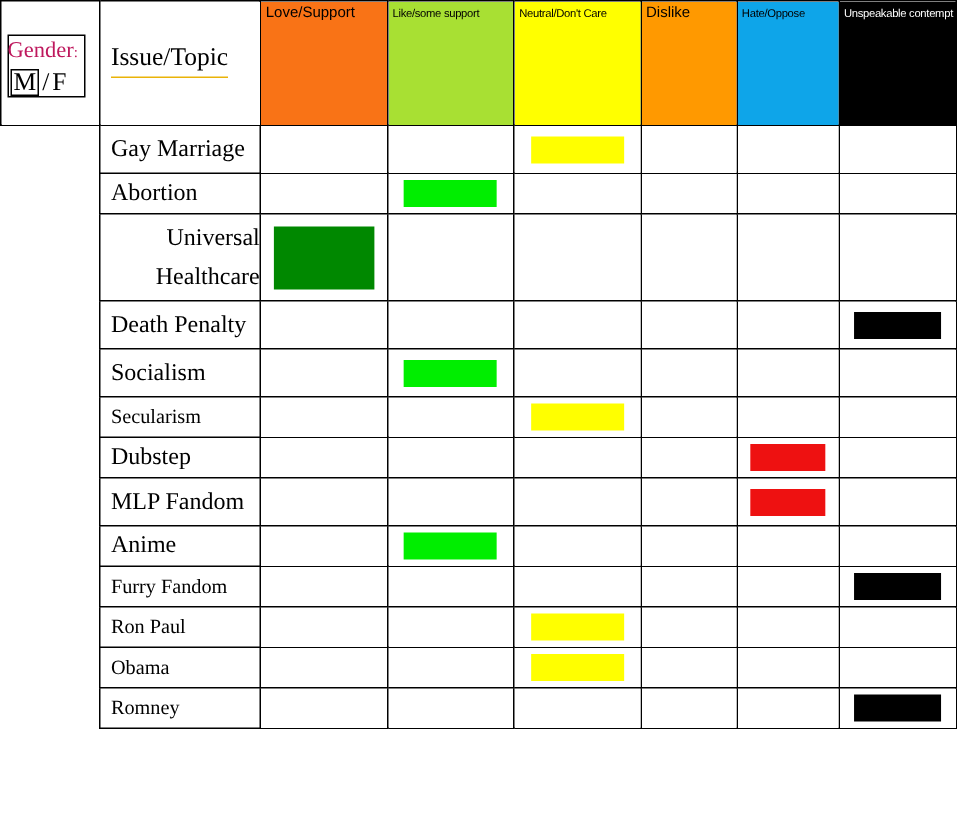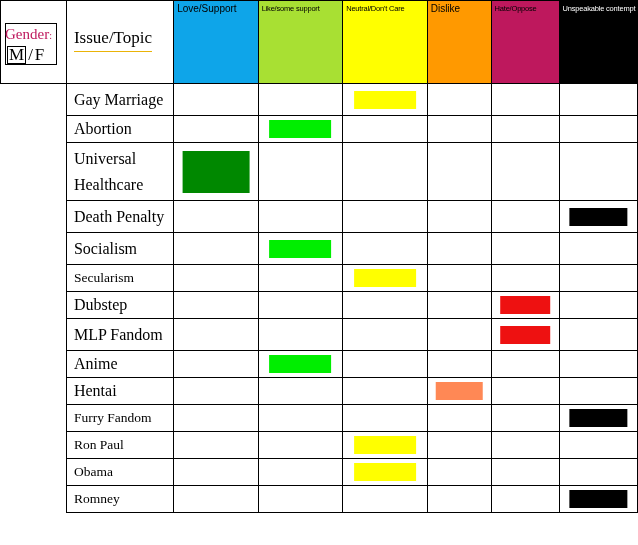--- a/index.html
+++ b/index.html
@@ -113,21 +113,21 @@
     font-family: "Liberation Serif", serif;
     font-size: 17px;
     color: #000000;
     border-bottom: 1px solid #eab308;
     padding-bottom: 3px;
   }
 
   
   tr.row-normal td { height: 26px; }
   tr.row-tall td { height: 31px; }
-  tr.row-xtall td { height: 57px; }
+  tr.row-xtall td { height: 57px; text-align: right; }
 
   .issue-name {
     padding-left: 7px;
     font-family: "Liberation Serif", serif;
     font-size: 16px;
     color: #000000;
     line-height: 20px;
   }
   .issue-name.two-line { line-height: 26px; }
   .issue-name.sz-sm { font-size: 13.5px; }
@@ -166,33 +166,33 @@
         <td class="gender-cell">
           <div class="gender-box"></div>
           <div class="gender-title"><span>Gender</span><span class="sub">:</span></div>
           <div class="gender-mf">
             <span class="m">M</span><span class="sep">/</span><span>F</span>
           </div>
         </td>
         <td class="issue-head">
           <div class="issue-head-text">Issue/Topic</div>
         </td>
-        <td class="hdr-cell" style="background: #0ea5e9; text-decoration: underline;">
+        <td class="hdr-cell" style="background: #f97316; text-decoration: underline;">
           <div class="hdr-label">Love/Support</div>
         </td>
         <td class="hdr-cell" style="background: rgb(168, 224, 51);">
           <div class="hdr-label small">Like/some support</div>
         </td>
         <td class="hdr-cell" style="background: rgb(255, 255, 0);">
           <div class="hdr-label small">Neutral/Don't Care</div>
         </td>
         <td class="hdr-cell" style="background: rgb(255, 153, 0);">
           <div class="hdr-label">Dislike</div>
         </td>
-        <td class="hdr-cell" style="background: #be185d;">
+        <td class="hdr-cell" style="background: #0ea5e9;">
           <div class="hdr-label small">Hate/Oppose</div>
         </td>
         <td class="hdr-cell" style="background: rgb(0, 0, 0); text-align: right;">
           <div class="hdr-label small white">Unspeakable contempt</div>
         </td>
       </tr>
     <tr class="row-tall">
           <td style="border: none; background: rgb(255, 255, 255);"></td>
           <td>
             <div class="issue-name">Gay Marriage</div>
@@ -308,34 +308,20 @@
           <td style="border: none; background: rgb(255, 255, 255);"></td>
           <td>
             <div class="issue-name">Anime</div>
           </td>
           <td class="mark-cell"></td>
           <td class="mark-cell">
             <div class="mark" style="background: rgb(0, 238, 0);"></div>
           </td>
           <td class="mark-cell"></td>
           <td class="mark-cell"></td>
-          <td class="mark-cell"></td>
-          <td class="mark-cell"></td>
-        </tr>
-        <tr class="row-normal">
-          <td style="border: none; background: rgb(255, 255, 255);"></td>
-          <td>
-            <div class="issue-name">Hentai</div>
-          </td>
-          <td class="mark-cell"></td>
-          <td class="mark-cell"></td>
-          <td class="mark-cell"></td>
-          <td class="mark-cell">
-            <div class="mark" style="background: rgb(255, 136, 85);"></div>
-          </td>
           <td class="mark-cell"></td>
           <td class="mark-cell"></td>
         </tr>
         <tr class="row-normal">
           <td style="border: none; background: rgb(255, 255, 255);"></td>
           <td>
             <div class="issue-name sz-sm">Furry Fandom</div>
           </td>
           <td class="mark-cell"></td>
           <td class="mark-cell"></td>

